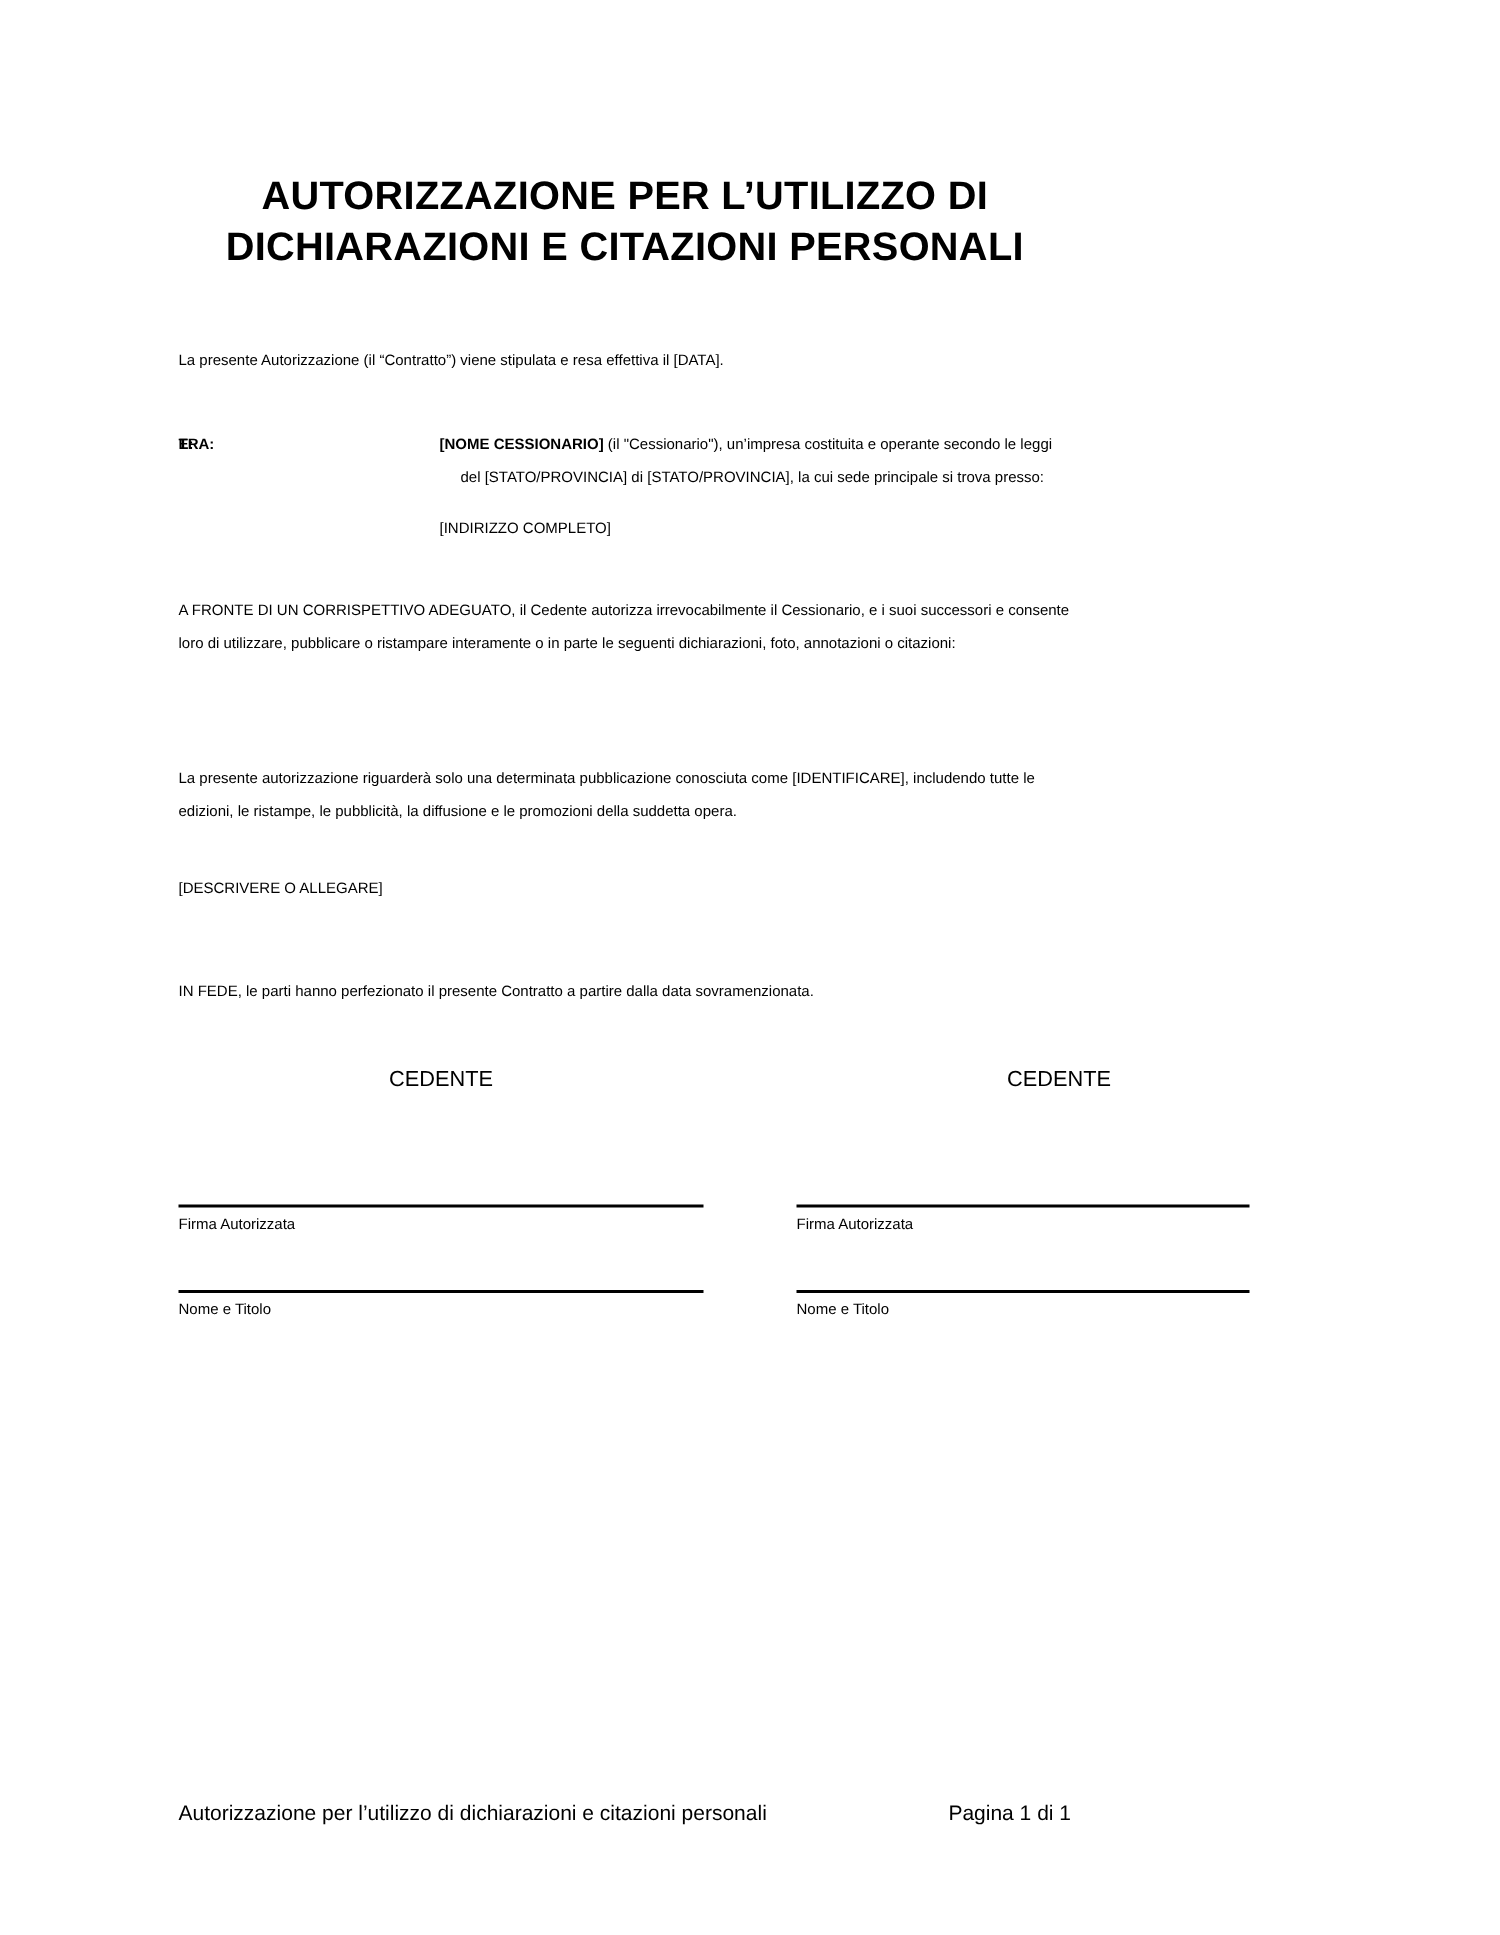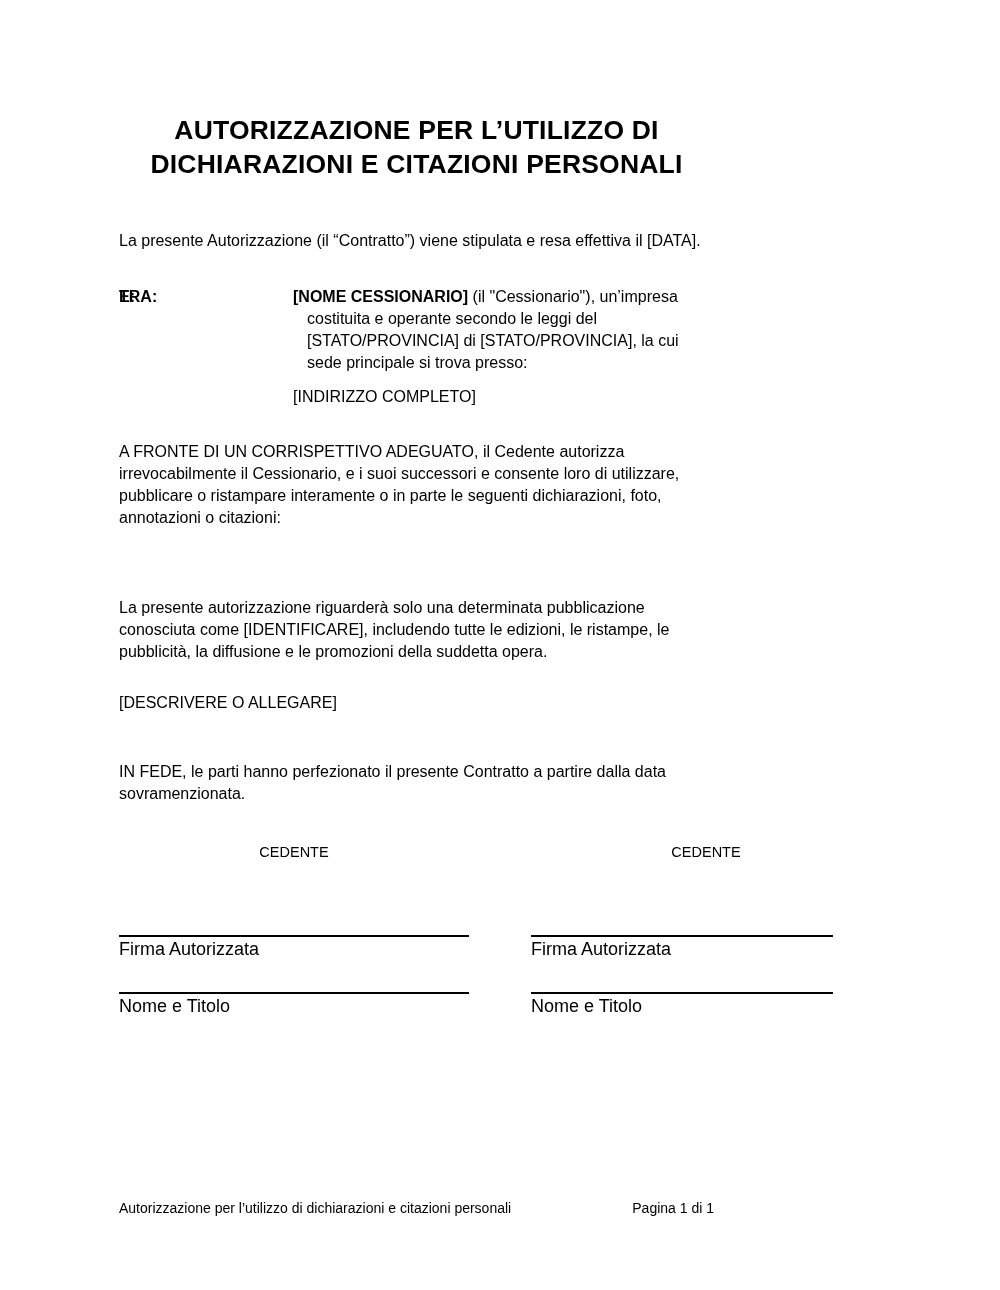--- a/index.html
+++ b/index.html
@@ -20,21 +20,21 @@
   }
   .title {
     margin-top: 113px;
     font-size: 26.5px;
     line-height: 34px;
     font-weight: bold;
     text-align: center;
     letter-spacing: 0.2px;
   }
   .body-text {
-    font-size: 16px;
+    font-size: 10px;
     line-height: 22px;
   }
   .intro { margin-top: 49px; }
   .party { position: relative; }
   .party-tra { margin-top: 34px; }
   .party-e   { margin-top: 31px; }
   .party-label {
     position: absolute;
     left: 0; top: 0;
     font-weight: bold;
@@ -55,21 +55,21 @@
     grid-template-columns: 350px 350px;
     column-gap: 62px;
   }
   .sig-heading { font-size: 14.5px; line-height: 22px; text-align: center; }
   .sig-line {
     margin-top: 72px;
     height: 0;
     border-bottom: 2px solid #000000;
   }
   .sig-line.second { margin-top: 32px; }
-  .sig-label { font-size: 18px; line-height: 22px; margin-top: 1px; }
+  .sig-label { font-size: 10px; line-height: 22px; margin-top: 1px; }
   .footer {
     position: absolute;
     left: 119px;
     right: 119px;
     top: 1197px;
     display: flex;
     justify-content: space-between;
     font-size: 14px;
     line-height: 22px;
   }

